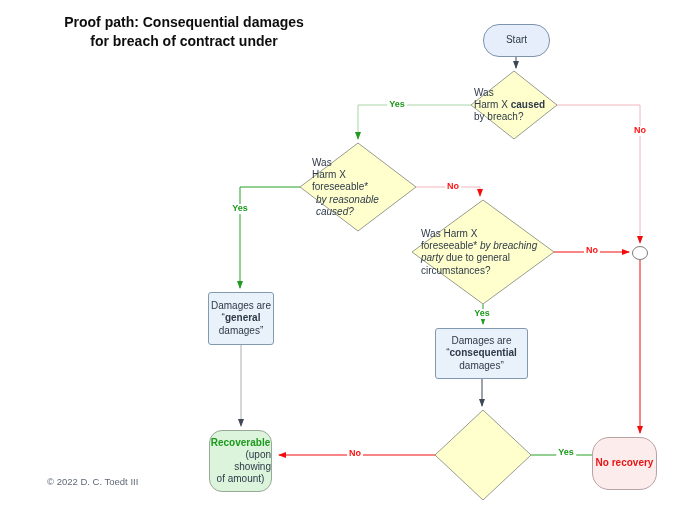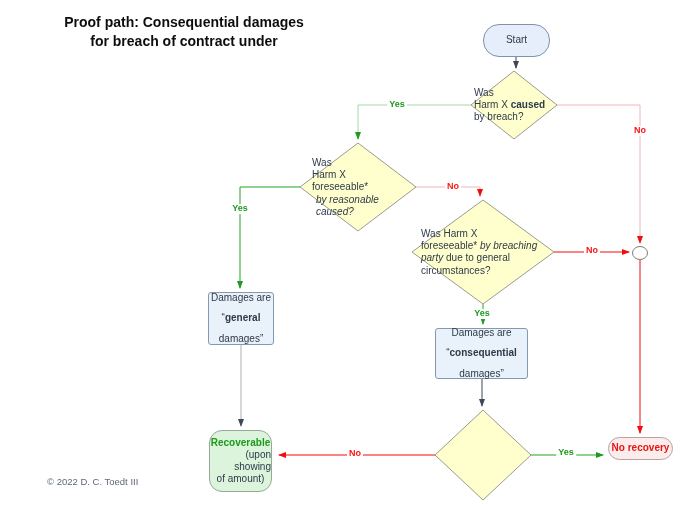--- a/index.html
+++ b/index.html
@@ -4,21 +4,21 @@
 <style>
   html,body{margin:0;padding:0;background:#ffffff;}
   .canvas{position:relative;width:698px;height:505px;background:#ffffff;overflow:hidden;
           font-family:"Liberation Sans",sans-serif;color:#2e3a48;}
   svg.layer{position:absolute;left:0;top:0;}
   .diamond{stroke:#999b8f;stroke-width:1;}
   .junction{fill:#ffffff;stroke:#7c7c7c;stroke-width:1;}
   .edge{fill:none;stroke-width:1;}
   .node{position:absolute;display:flex;flex-direction:column;align-items:center;justify-content:center;
         text-align:right;font-size:10px;line-height:1.22;box-sizing:border-box;}
-  .blue{background:#e9f1fb;border:1px solid #8399b0;border-radius:3px;gap:8px;}
+  .blue{background:#e9f1fb;border:1px solid #8399b0;border-radius:3px;}
   .start{background:#e5eefa;border:1px solid #7e94ad;border-radius:16px;}
   .green-node{background:#dcf3dc;border:1px solid #96a996;border-radius:13px;}
   .red-node{background:#fdecec;border:1px solid #b9a2a4;border-radius:17px;}
   .dtext{position:absolute;transform:translate(-50%,-50%);font-size:10px;line-height:1.22;}
   .elabel{position:absolute;transform:translate(-50%,-50%);font-size:9px;font-weight:bold;
           background:#ffffff;padding:0 2px;line-height:1.1;}
   .yes{color:#1b9a1b;}
   .no{color:#ff1414;}
   .title{position:absolute;left:38px;top:13px;width:292px;font-weight:bold;font-size:14px;
          line-height:1.35;text-align:center;color:#0d0d0d;}
@@ -110,21 +110,21 @@
     <div><span>“</span><span class="b">consequential</span></div>
     <div>damages”</div>
   </div>
 
   <div class="node green-node" style="left:209px;top:430px;width:63px;height:62px;">
     <div class="rec-title">Recoverable</div>
     <div>(upon showing</div>
     <div>of amount)</div>
   </div>
 
-  <div class="node red-node" style="left:608px;top:437px;width:65px;height:23px;">
+  <div class="node red-node" style="left:592px;top:437px;width:65px;height:53px;">
     <span class="nr-text">No recovery</span>
   </div>
 
   <div class="elabel yes" style="left:397px;top:105px;">Yes</div>
   <div class="elabel no" style="left:640px;top:131px;">No</div>
   <div class="elabel yes" style="left:240px;top:209px;">Yes</div>
   <div class="elabel no" style="left:453px;top:187px;">No</div>
   <div class="elabel yes" style="left:482px;top:314px;">Yes</div>
   <div class="elabel no" style="left:592px;top:251px;">No</div>
   <div class="elabel no" style="left:355px;top:454px;">No</div>

